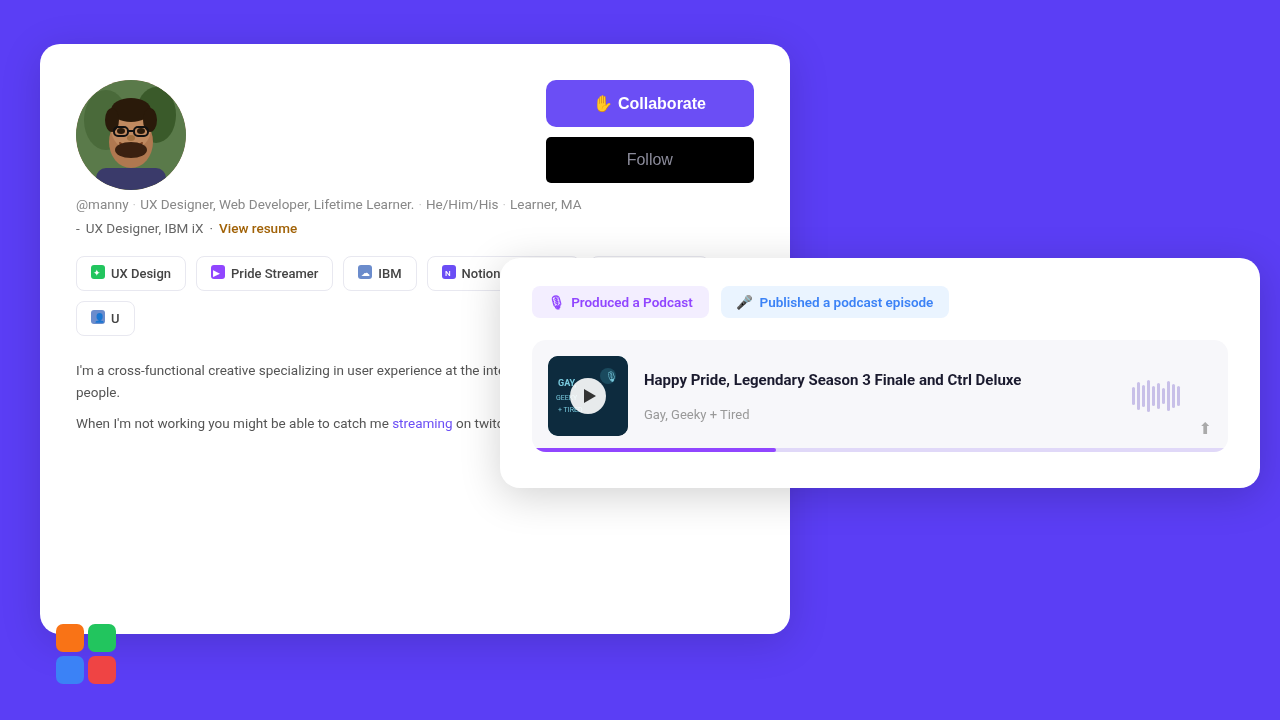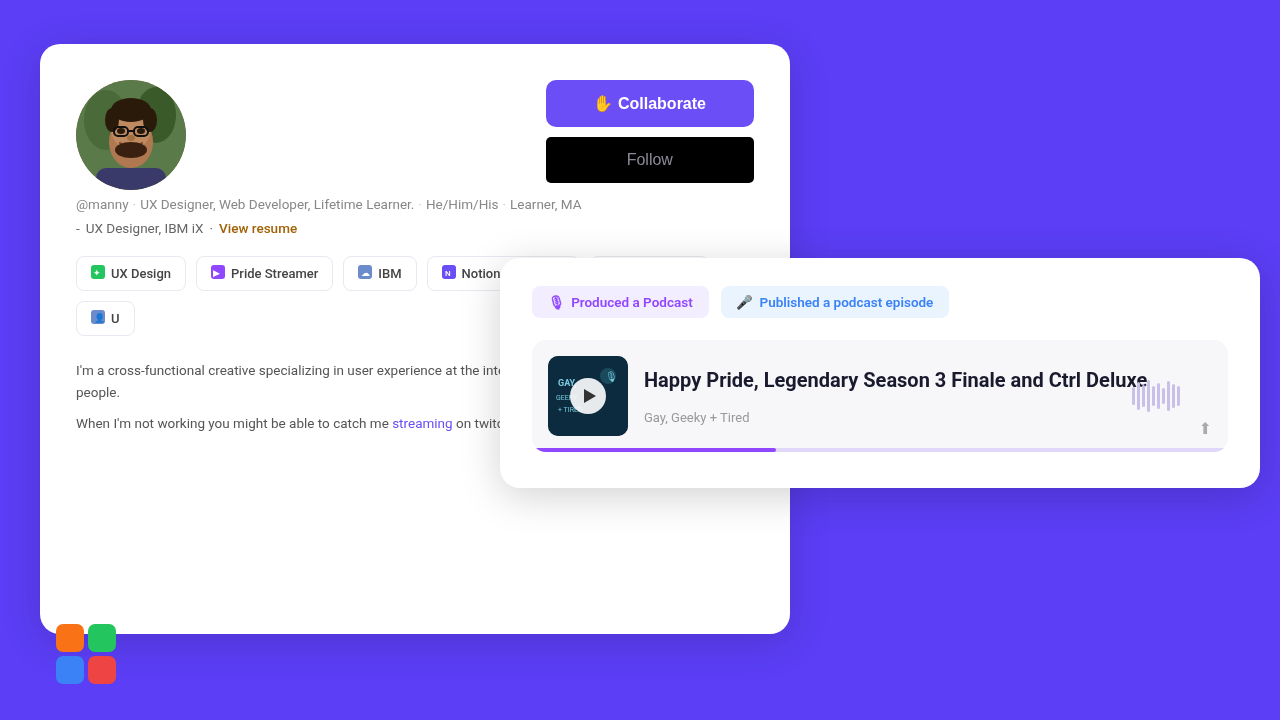--- a/index.html
+++ b/index.html
@@ -299,21 +299,21 @@
       border-bottom: 7px solid transparent;
       border-left: 12px solid #333;
       margin-left: 3px;
     }
 
     .player-info {
       flex: 1;
     }
 
     .player-title {
-      font-size: 20px;
+      font-size: 15px;
       font-weight: 700;
       color: #1a1a2e;
       margin-bottom: 18px;
     }
 
     .player-subtitle {
       font-size: 13px;
       color: #999;
     }
 

